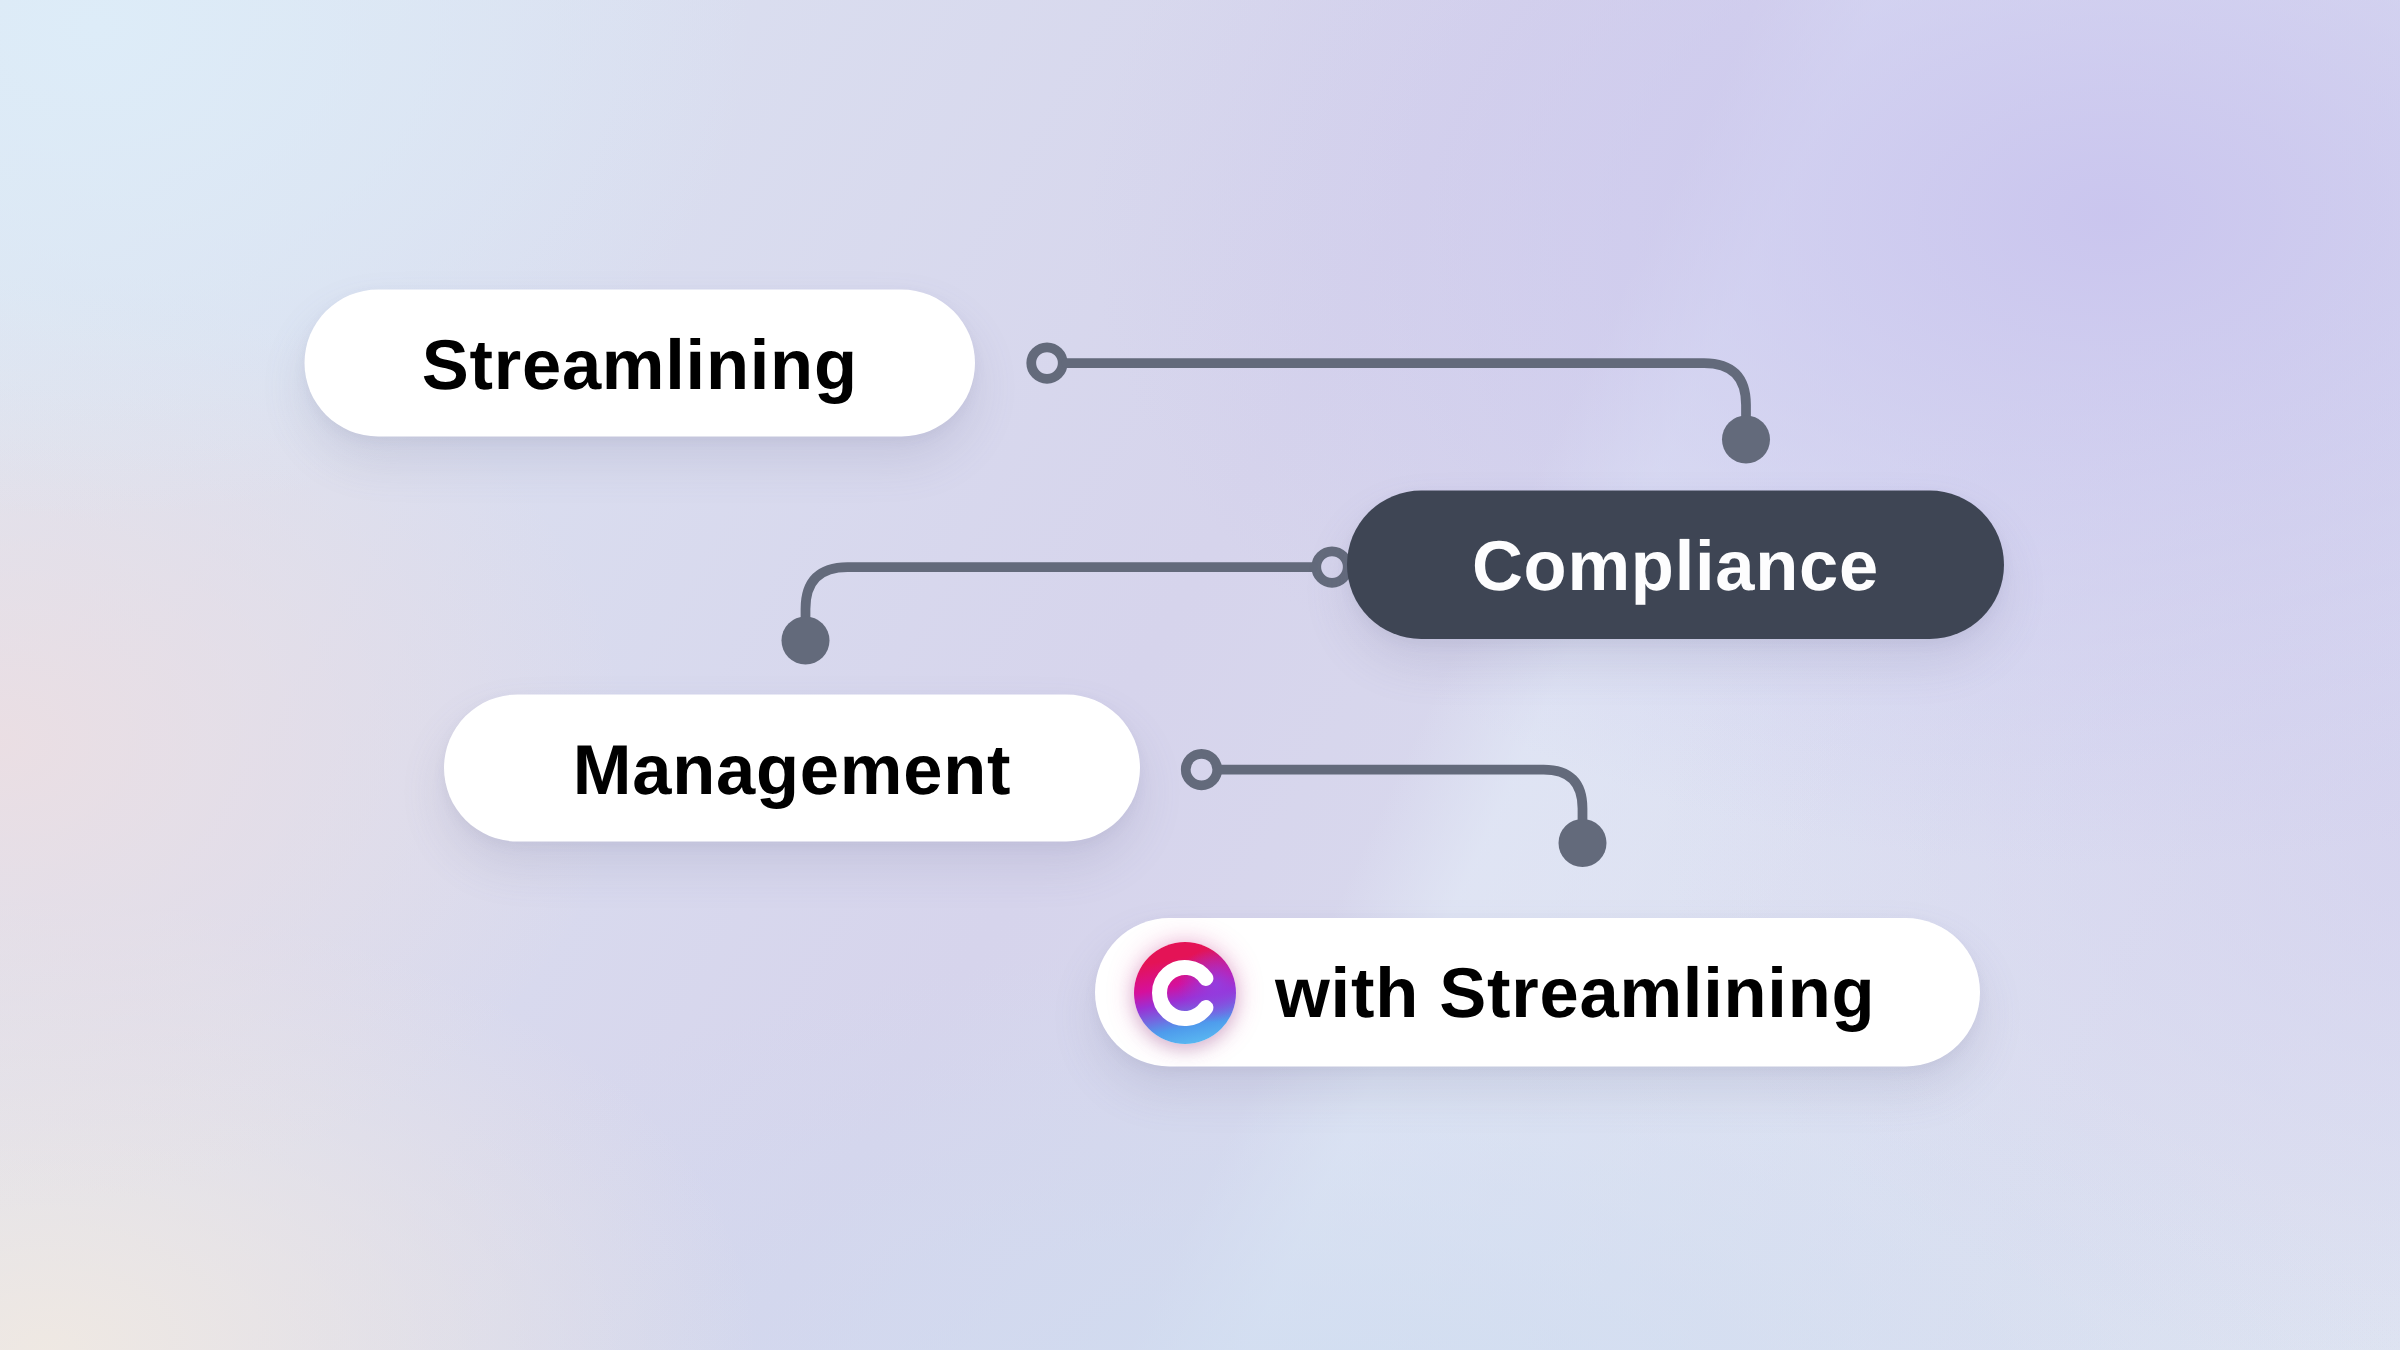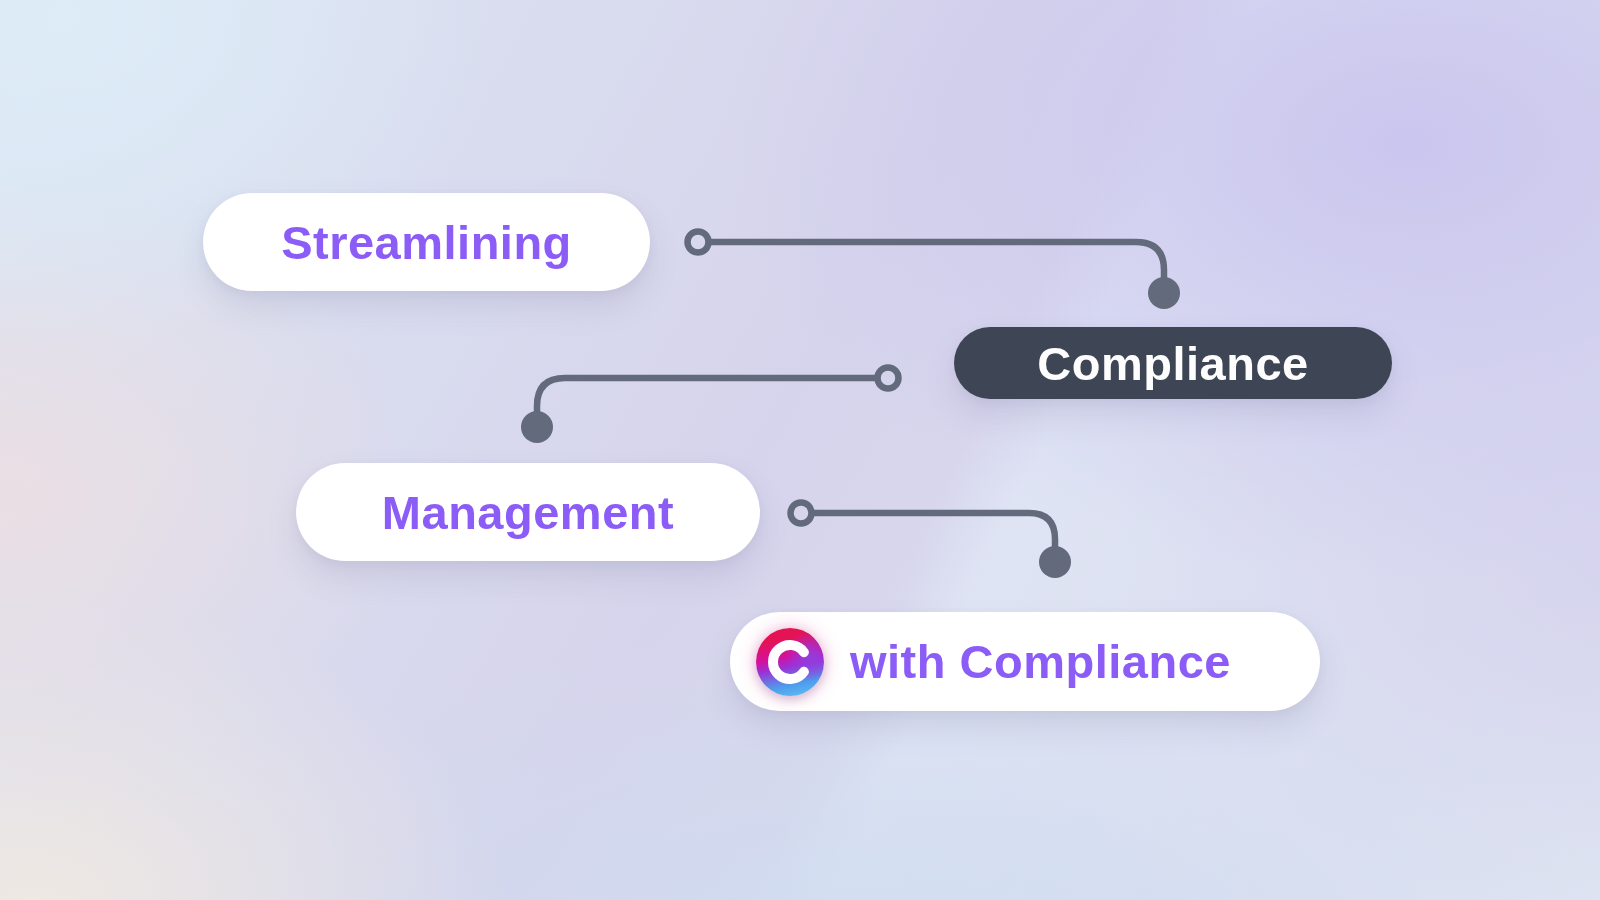--- a/index.html
+++ b/index.html
@@ -33,25 +33,25 @@
     display: flex;
     align-items: center;
     justify-content: center;
     border-radius: 50px;
     box-shadow: 0 16px 30px rgba(110,115,150,0.16), 0 3px 8px rgba(110,115,150,0.08);
     font-weight: 800;
     font-size: 47px;
     letter-spacing: 0.5px;
     white-space: nowrap;
   }
-  .pill.light { background: #ffffff; color: #8b5cf6; }
+  .pill.light { background: #ffffff; color: #000000; }
   .pill.dark  { background: #3e4554; color: #fdfdfe; }
 
   .pill-streamlining { left: 203px; top: 193px; width: 447px; height: 98px; }
-  .pill-compliance   { left: 954px; top: 327px; width: 438px; height: 72px; }
+  .pill-compliance   { left: 898px; top: 327px; width: 438px; height: 99px; }
   .pill-management   { left: 296px; top: 463px; width: 464px; height: 98px; }
   .pill-claromentis  { left: 730px; top: 612px; width: 590px; height: 99px;
                        justify-content: flex-start; padding-left: 26px; }
 
   .logo-badge {
     width: 68px; height: 68px;
     border-radius: 50%;
     margin-right: 26px;
     flex: 0 0 auto;
     background:
@@ -99,16 +99,16 @@
   <div class="pill light pill-management">
     <span>Management</span>
   </div>
 
   <div class="pill light pill-claromentis">
     <span class="logo-badge">
       <svg width="68" height="68" viewBox="0 0 68 68">
         <path d="M 47.93 24.25 A 17 17 0 1 0 47.93 43.75" stroke="#ffffff" stroke-width="10" stroke-linecap="round" fill="none"></path>
       </svg>
     </span>
-    <span>with Compliance</span>
+    <span>with Streamlining</span>
   </div>
 
 </div>
 
 </body></html>

